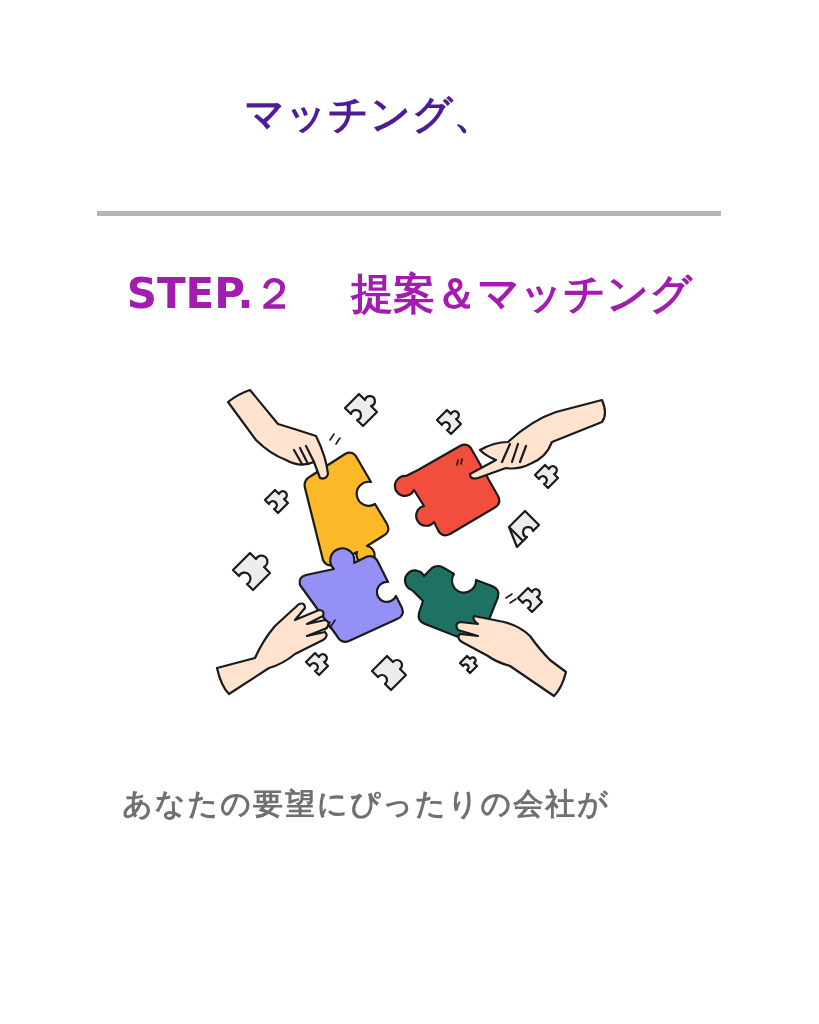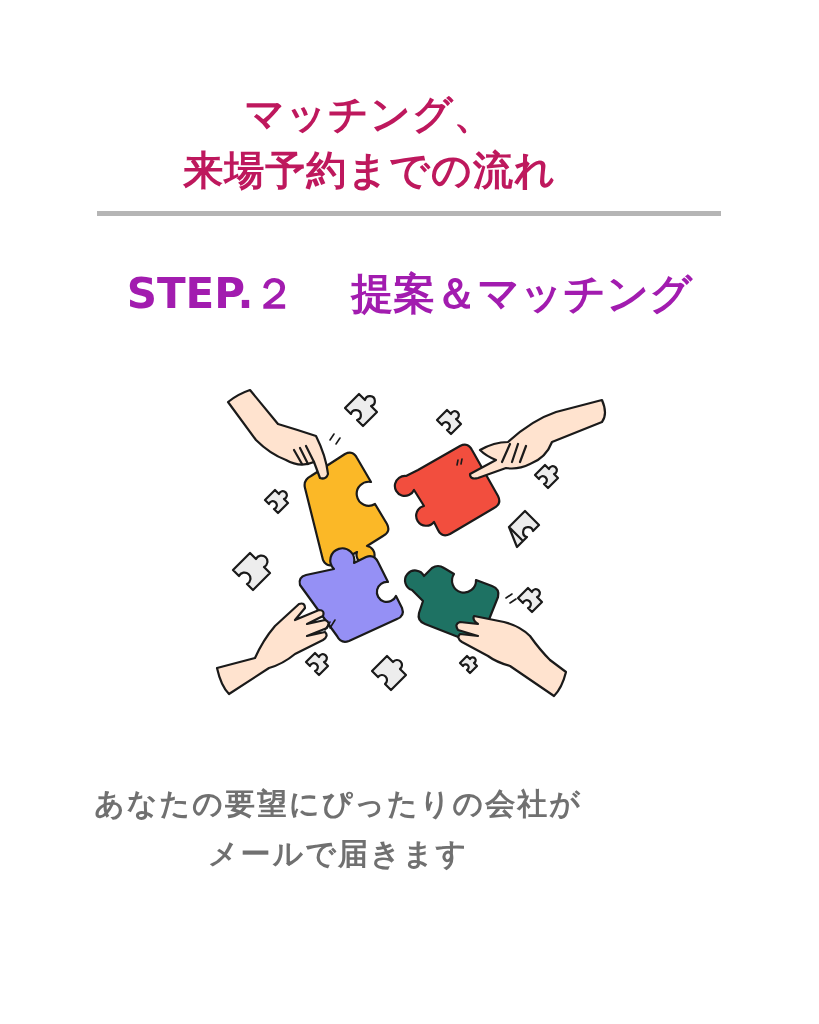--- a/index.html
+++ b/index.html
@@ -13,21 +13,21 @@
       position: relative;
       overflow: hidden;
       font-family: "DejaVu Sans", "Liberation Sans", sans-serif;
     }
     .title {
       position: absolute;
       left: 0;
       top: 86px;
       width: 739px;
       text-align: center;
-      color: #be185d;
+      color: #4c1d95;
       font-weight: bold;
       font-size: 40px;
       line-height: 56px;
       letter-spacing: 1px;
     }
     .title span { display: block; }
     .divider {
       position: absolute;
       left: 97px;
       top: 211px;
@@ -60,29 +60,29 @@
       position: absolute;
       left: 0;
       top: 779px;
       width: 676px;
       text-align: center;
       color: #707070;
       font-weight: bold;
       font-size: 30px;
       line-height: 50px;
       letter-spacing: 2px;
+      padding-left: 28px;
     }
     .desc span { display: block; }
   </style>
 </head>
 <body>
 
 <div class="title">
   <span>マッチング、</span>
-  <span>来場予約までの流れ</span>
 </div>
 
 <div class="divider"></div>
 
 <div class="step"><span class="step-num">STEP.２</span><span class="gap"></span><span>提案＆マッチング</span></div>
 
 <svg class="illustration" viewBox="210 380 400 330" xmlns="http://www.w3.org/2000/svg">
   <g stroke="#1a1a1a" stroke-width="2.2" stroke-linejoin="round" stroke-linecap="round">
 
     <g fill="#EDEDED">
@@ -143,14 +143,13 @@
 
     <g>
       <path fill="#FFE3CF" d="M566 672 q-4 16 -12 24 l-44 -30 q-14 -4 -22 -10 l-26 -14 q-6 -4 -2 -8 l18 2 l-20 -6 q-4 -6 2 -8 l18 2 q-6 -4 -4 -8 l30 6 q16 4 26 14 q10 14 20 24 z"></path>
       <path fill="none" stroke-width="1.6" d="M506 598 l6 -4 M510 603 l6 -4"></path>
     </g>
   </g>
 </svg>
 
 <div class="desc">
   <span>あなたの要望にぴったりの会社が</span>
-  <span>メールで届きます</span>
 </div>
 
 </body></html>

